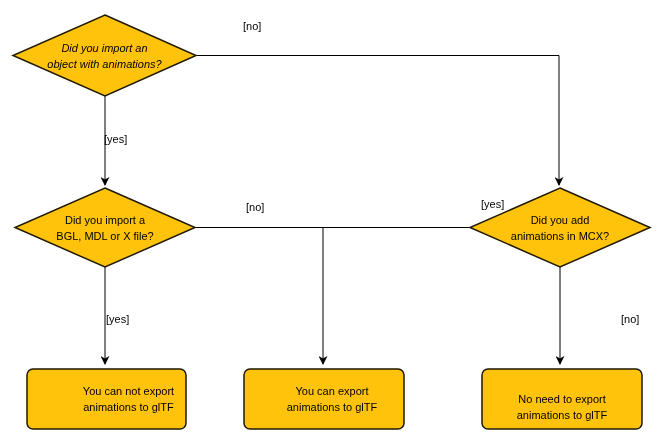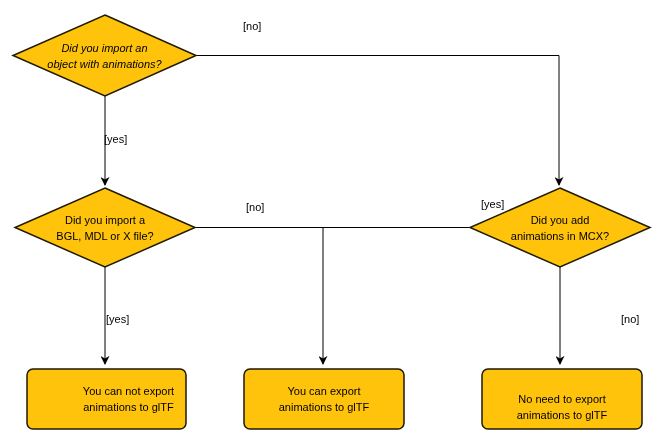--- a/index.html
+++ b/index.html
@@ -77,21 +77,21 @@
   </svg>
 
   <div class="node-label" style="left:13px; top:15px; width:183px; height:81px;font-style:italic;">Did you import an
 object with animations?</div>
   <div class="node-label" style="left:470px; top:188px; width:180px; height:79px;">Did you add
 animations in MCX?</div>
   <div class="node-label" style="left:15px; top:188px; width:180px; height:79px;">Did you import a
 BGL, MDL or X file?</div>
   <div class="node-label" style="left:27px; top:369px; width:159px; height:60px;padding-left:44px;">You can not export
 animations to glTF</div>
-  <div class="node-label" style="left:244px; top:369px; width:160px; height:60px;">You can export
+  <div class="node-label" style="left:252px; top:369px; width:160px; height:60px;">You can export
 animations to glTF</div>
   <div class="node-label" style="left:482px; top:369px; width:160px; height:76px;">No need to export
 animations to glTF</div>
 
   <div class="edge-label" style="left:199px; top:20px;">[no]</div>
   <div class="edge-label" style="left:60px; top:133px;">[yes]</div>
   <div class="edge-label" style="left:202px; top:201px;">[no]</div>
   <div class="edge-label" style="left:437px; top:198px;">[yes]</div>
   <div class="edge-label" style="left:62px; top:313px;">[yes]</div>
   <div class="edge-label" style="left:577px; top:313px;">[no]</div>

